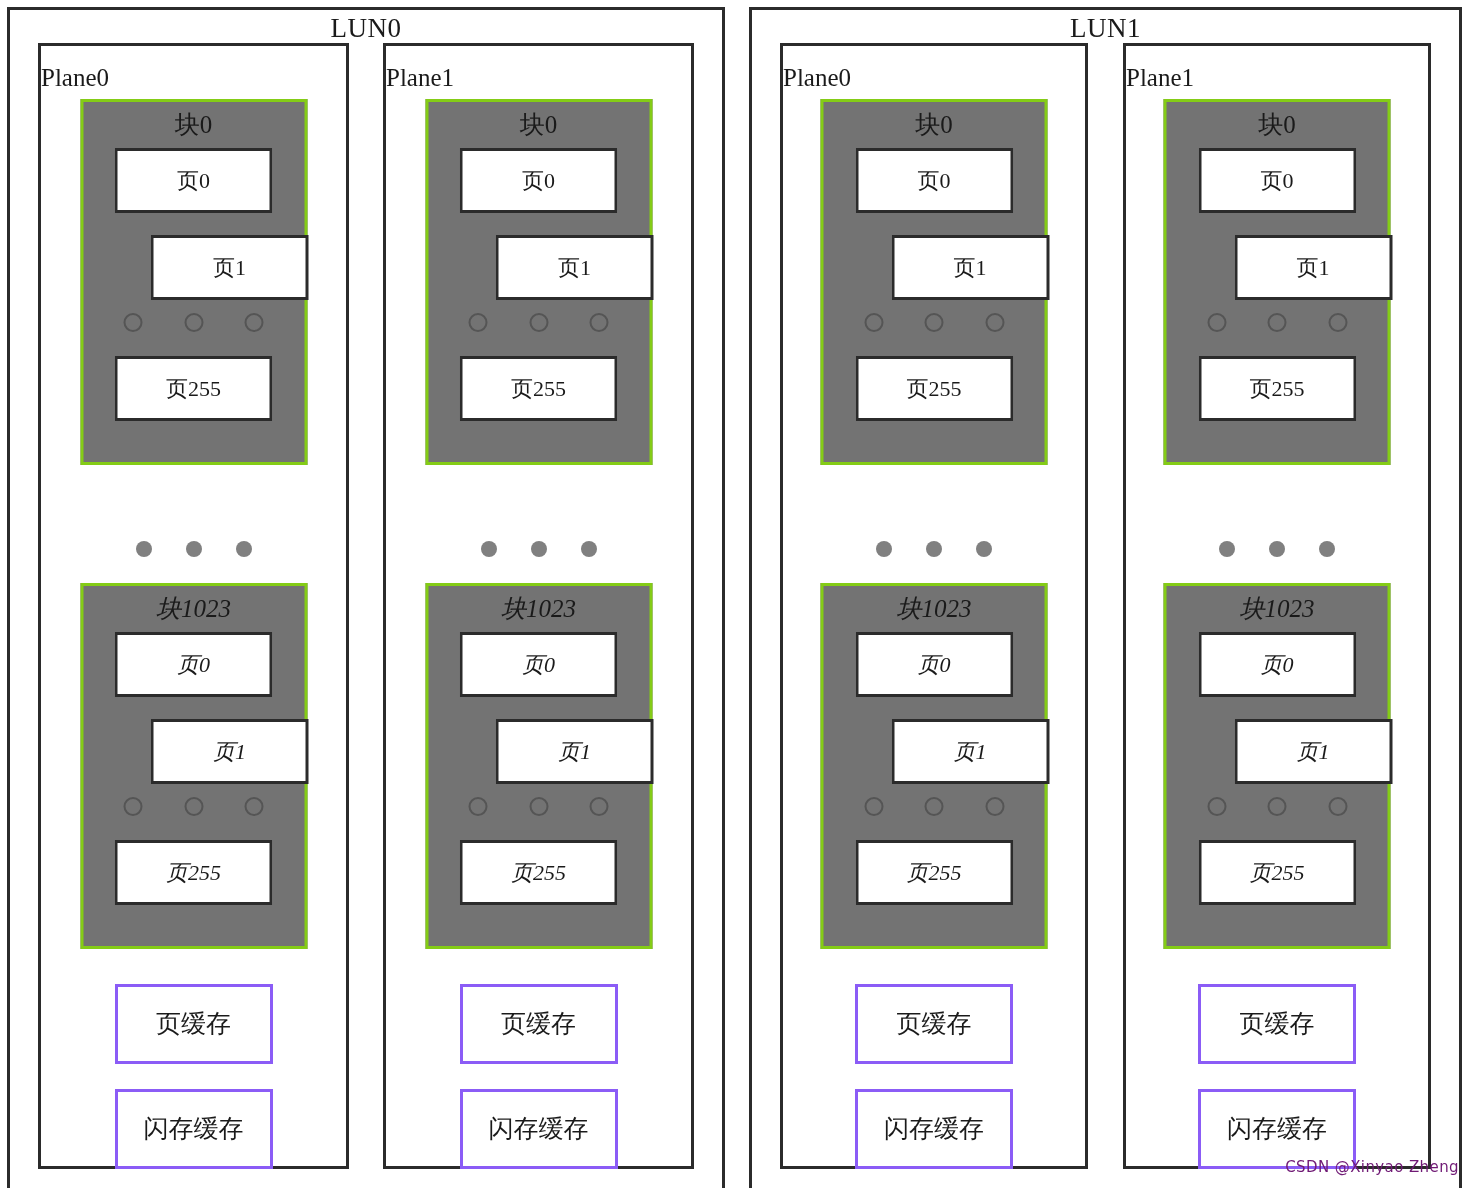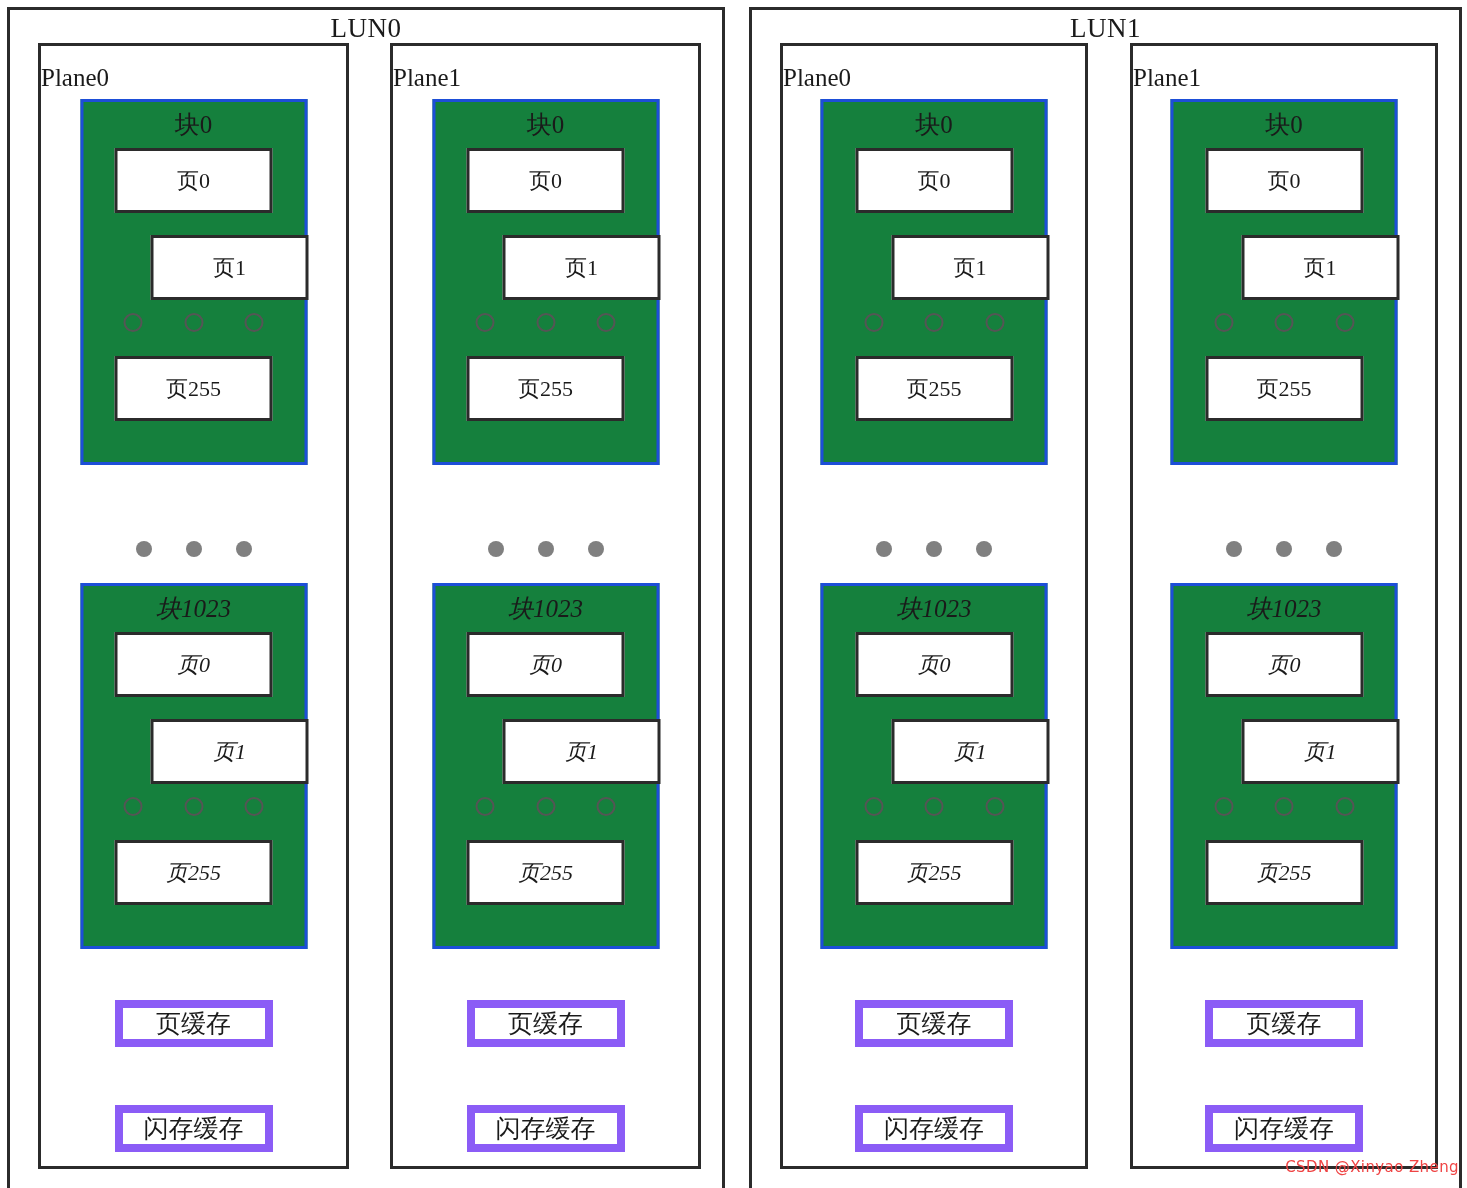--- a/index.html
+++ b/index.html
@@ -49,42 +49,42 @@
   
   .plane {
     position: absolute;
     top: 33px;
     height: 1126px;
     border: 3px solid #2b2b2b;
     background: #ffffff;
     box-sizing: border-box;
   }
   .plane-a { left: 28px; }
-  .plane-b { right: 21px; padding-left: 25px; }
+  .plane-b { right: 28px; padding-left: 25px; }
   .lun-0 .plane { width: 311px; }
   .lun-1 .plane { width: 308px; }
 
   .plane-title {
     position: absolute;
     top: 17px;
     left: 0;
     width: 100%;
     font-size: 25px;
     line-height: 30px;
     white-space: nowrap;
   }
 
   
   .block {
     position: absolute;
     left: 50%;
     transform: translateX(-50%);
     width: 227px;
-    border: 3px solid #1d4ed8;
-    background: #15803d;
+    border: 3px solid #84cc16;
+    background: #737373;
     box-sizing: border-box;
   }
   .block-first { top: 53px;  height: 366px; }
   .block-last  { top: 537px; height: 366px; font-style: italic; }
 
   .block-title {
     position: absolute;
     top: 8px;
     left: 0;
     width: 100%;
@@ -152,43 +152,42 @@
     border-radius: 50%;
     background: #808080;
   }
 
   
   .cache-box {
     position: absolute;
     left: 50%;
     transform: translateX(-50%);
     width: 158px;
-    height: 47px;
-    border: 8px solid #8b5cf6;
+    height: 80px;
+    border: 3px solid #8b5cf6;
     background: #ffffff;
     box-sizing: border-box;
     display: flex;
     align-items: center;
     justify-content: center;
     font-size: 25px;
     line-height: 28px;
     white-space: nowrap;
-    margin-top: 16px;
   }
   .cache-page  { top: 938px; }
   .cache-flash { top: 1043px; }
 
   
   .watermark {
     position: absolute;
     right: 8px;
     bottom: 12px;
     font-family: "DejaVu Sans", "Liberation Sans", sans-serif;
     font-size: 15px;
-    color: #ef4444;
+    color: #701a75;
     letter-spacing: 0.4px;
     white-space: nowrap;
     pointer-events: none;
   }
 </style>
 </head>
 <body>
 
 <div id="canvas">
 

